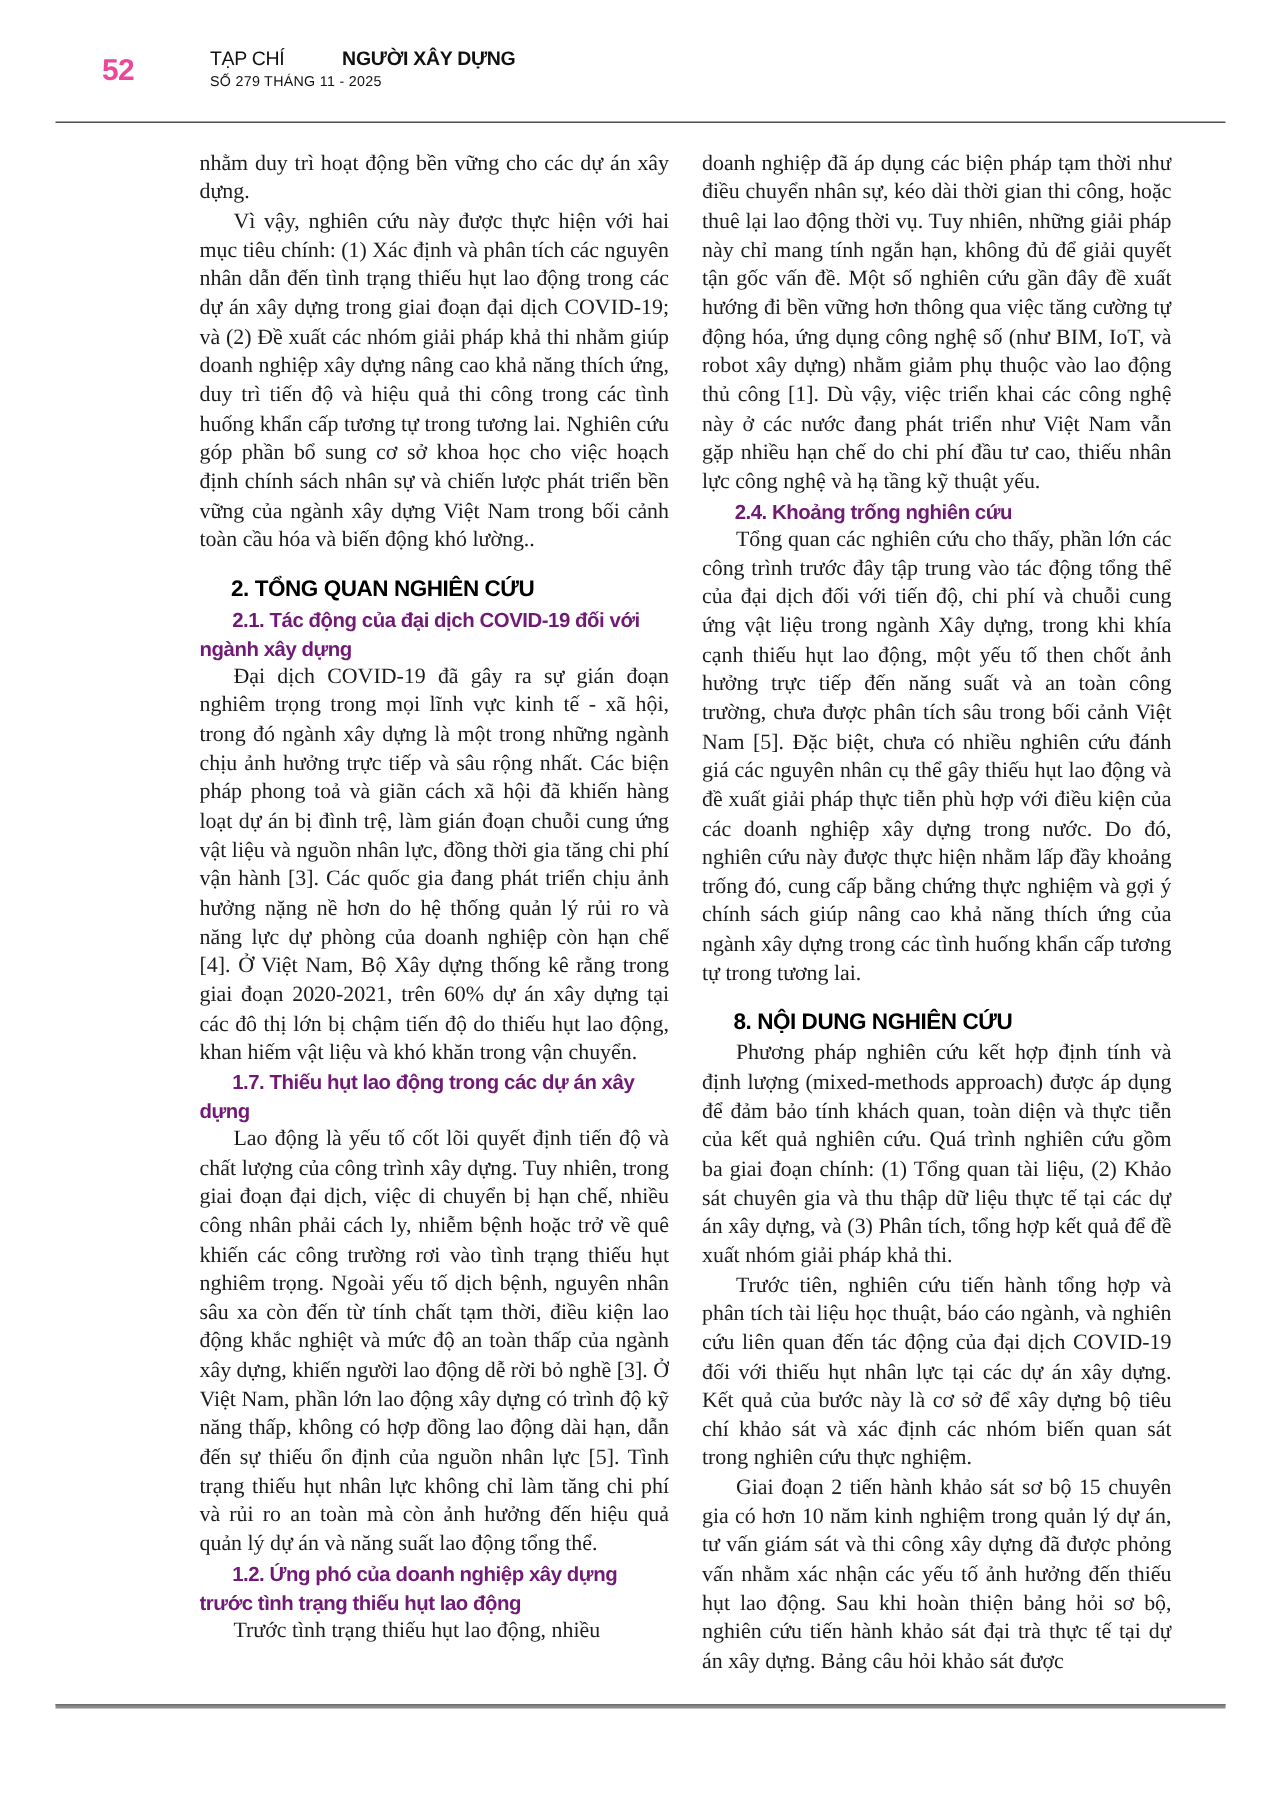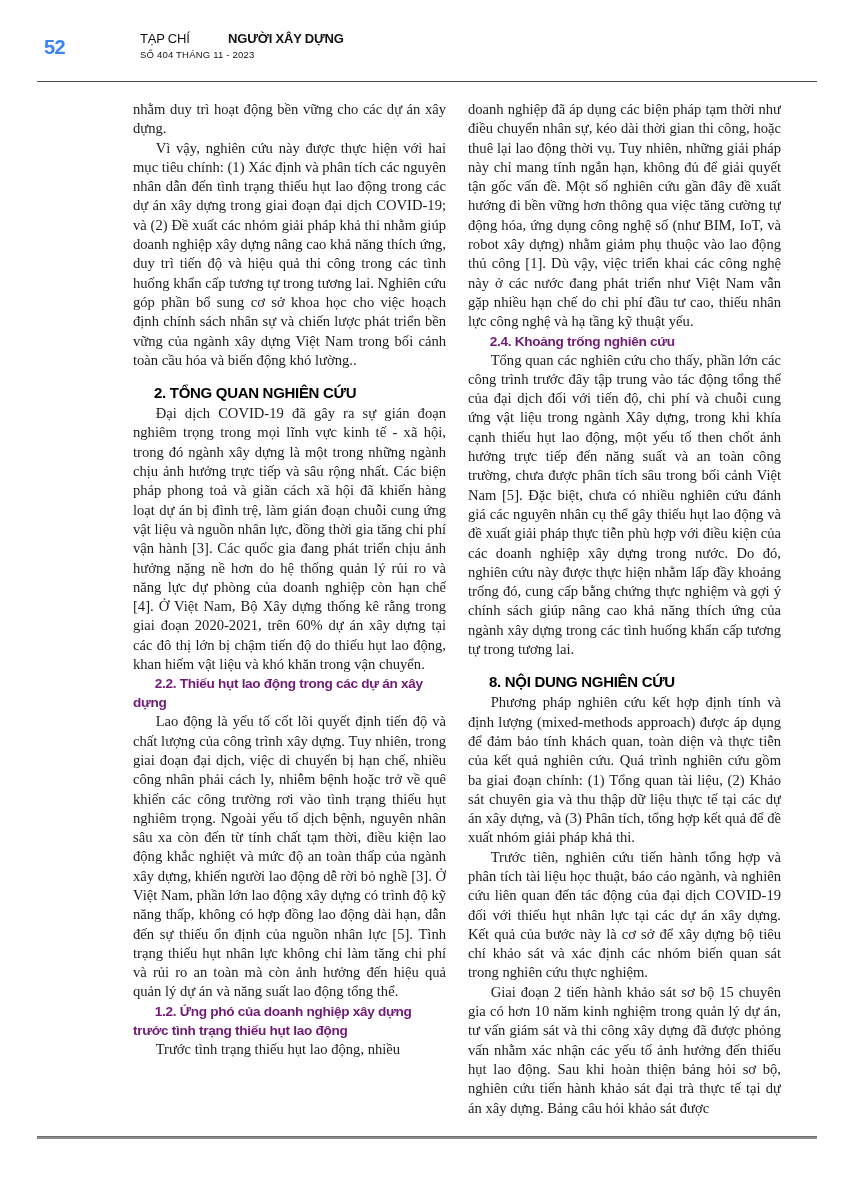--- a/index.html
+++ b/index.html
@@ -9,23 +9,23 @@
     width: 854px;
     height: 1200px;
     background: #ffffff;
     overflow: hidden;
     font-family: "Liberation Serif", serif;
     color: #1c1c1c;
   }
 
   
   .pagenum {
-    position: absolute; left: 44px; top: 36px;
+    position: absolute; left: 68px; top: 36px;
     font-family: "Liberation Sans", sans-serif;
-    font-weight: 700; font-size: 20px; color: #3b82f6;
+    font-weight: 700; font-size: 20px; color: #ec4899;
     letter-spacing: -0.5px;
   }
   .jinfo {
     position: absolute; left: 140px; top: 31px;
     font-family: "Liberation Sans", sans-serif; color: #111;
   }
   .jtitle { font-size: 13px; letter-spacing: -0.2px; }
   .jtitle .bold { font-weight: 700; margin-left: 35px; }
   .jissue { font-size: 9.5px; margin-top: 3px; letter-spacing: 0.2px; }
 
@@ -71,33 +71,34 @@
 
 <div class="page">
 
   <header>
     <div class="pagenum">52</div>
     <div class="jinfo">
       <div class="jtitle">
         <span>TẠP CHÍ</span>
         <span class="bold">NGƯỜI XÂY DỰNG</span>
       </div>
-      <div class="jissue">SỐ 404 THÁNG 11 - 2023</div>
+      <div class="jissue">SỐ 279 THÁNG 11 - 2025</div>
     </div>
   </header>
 
   <div class="rule-top"></div>
 
   <main class="cols">
     <section class="col">
         <div class="para no-indent">nhằm duy trì hoạt động bền vững cho các dự án xây dựng.</div>
         <div class="para">Vì vậy, nghiên cứu này được thực hiện với hai mục tiêu chính: (1) Xác định và phân tích các nguyên nhân dẫn đến tình trạng thiếu hụt lao động trong các dự án xây dựng trong giai đoạn đại dịch COVID-19; và (2) Đề xuất các nhóm giải pháp khả thi nhằm giúp doanh nghiệp xây dựng nâng cao khả năng thích ứng, duy trì tiến độ và hiệu quả thi công trong các tình huống khẩn cấp tương tự trong tương lai. Nghiên cứu góp phần bổ sung cơ sở khoa học cho việc hoạch định chính sách nhân sự và chiến lược phát triển bền vững của ngành xây dựng Việt Nam trong bối cảnh toàn cầu hóa và biến động khó lường..</div>
         <div class="h-main">2. TỔNG QUAN NGHIÊN CỨU</div>
+        <div class="h-sub">2.1. Tác động của đại dịch COVID-19 đối với ngành xây dựng</div>
         <div class="para">Đại dịch COVID-19 đã gây ra sự gián đoạn nghiêm trọng trong mọi lĩnh vực kinh tế - xã hội, trong đó ngành xây dựng là một trong những ngành chịu ảnh hưởng trực tiếp và sâu rộng nhất. Các biện pháp phong toả và giãn cách xã hội đã khiến hàng loạt dự án bị đình trệ, làm gián đoạn chuỗi cung ứng vật liệu và nguồn nhân lực, đồng thời gia tăng chi phí vận hành [3]. Các quốc gia đang phát triển chịu ảnh hưởng nặng nề hơn do hệ thống quản lý rủi ro và năng lực dự phòng của doanh nghiệp còn hạn chế [4]. Ở Việt Nam, Bộ Xây dựng thống kê rằng trong giai đoạn 2020-2021, trên 60% dự án xây dựng tại các đô thị lớn bị chậm tiến độ do thiếu hụt lao động, khan hiếm vật liệu và khó khăn trong vận chuyển.</div>
-        <div class="h-sub">2.2. Thiếu hụt lao động trong các dự án xây dựng</div>
+        <div class="h-sub">1.7. Thiếu hụt lao động trong các dự án xây dựng</div>
         <div class="para">Lao động là yếu tố cốt lõi quyết định tiến độ và chất lượng của công trình xây dựng. Tuy nhiên, trong giai đoạn đại dịch, việc di chuyển bị hạn chế, nhiều công nhân phải cách ly, nhiễm bệnh hoặc trở về quê khiến các công trường rơi vào tình trạng thiếu hụt nghiêm trọng. Ngoài yếu tố dịch bệnh, nguyên nhân sâu xa còn đến từ tính chất tạm thời, điều kiện lao động khắc nghiệt và mức độ an toàn thấp của ngành xây dựng, khiến người lao động dễ rời bỏ nghề [3]. Ở Việt Nam, phần lớn lao động xây dựng có trình độ kỹ năng thấp, không có hợp đồng lao động dài hạn, dẫn đến sự thiếu ổn định của nguồn nhân lực [5]. Tình trạng thiếu hụt nhân lực không chỉ làm tăng chi phí và rủi ro an toàn mà còn ảnh hưởng đến hiệu quả quản lý dự án và năng suất lao động tổng thể.</div>
         <div class="h-sub">1.2. Ứng phó của doanh nghiệp xây dựng trước tình trạng thiếu hụt lao động</div>
         <div class="para">Trước tình trạng thiếu hụt lao động, nhiều</div>
       </section>
     <section class="col">
         <div class="para no-indent">doanh nghiệp đã áp dụng các biện pháp tạm thời như điều chuyển nhân sự, kéo dài thời gian thi công, hoặc thuê lại lao động thời vụ. Tuy nhiên, những giải pháp này chỉ mang tính ngắn hạn, không đủ để giải quyết tận gốc vấn đề. Một số nghiên cứu gần đây đề xuất hướng đi bền vững hơn thông qua việc tăng cường tự động hóa, ứng dụng công nghệ số (như BIM, IoT, và robot xây dựng) nhằm giảm phụ thuộc vào lao động thủ công [1]. Dù vậy, việc triển khai các công nghệ này ở các nước đang phát triển như Việt Nam vẫn gặp nhiều hạn chế do chi phí đầu tư cao, thiếu nhân lực công nghệ và hạ tầng kỹ thuật yếu.</div>
         <div class="h-sub">2.4. Khoảng trống nghiên cứu</div>
         <div class="para">Tổng quan các nghiên cứu cho thấy, phần lớn các công trình trước đây tập trung vào tác động tổng thể của đại dịch đối với tiến độ, chi phí và chuỗi cung ứng vật liệu trong ngành Xây dựng, trong khi khía cạnh thiếu hụt lao động, một yếu tố then chốt ảnh hưởng trực tiếp đến năng suất và an toàn công trường, chưa được phân tích sâu trong bối cảnh Việt Nam [5]. Đặc biệt, chưa có nhiều nghiên cứu đánh giá các nguyên nhân cụ thể gây thiếu hụt lao động và đề xuất giải pháp thực tiễn phù hợp với điều kiện của các doanh nghiệp xây dựng trong nước. Do đó, nghiên cứu này được thực hiện nhằm lấp đầy khoảng trống đó, cung cấp bằng chứng thực nghiệm và gợi ý chính sách giúp nâng cao khả năng thích ứng của ngành xây dựng trong các tình huống khẩn cấp tương tự trong tương lai.</div>
         <div class="h-main">8. NỘI DUNG NGHIÊN CỨU</div>
         <div class="para">Phương pháp nghiên cứu kết hợp định tính và định lượng (mixed-methods approach) được áp dụng để đảm bảo tính khách quan, toàn diện và thực tiễn của kết quả nghiên cứu. Quá trình nghiên cứu gồm ba giai đoạn chính: (1) Tổng quan tài liệu, (2) Khảo sát chuyên gia và thu thập dữ liệu thực tế tại các dự án xây dựng, và (3) Phân tích, tổng hợp kết quả để đề xuất nhóm giải pháp khả thi.</div>

